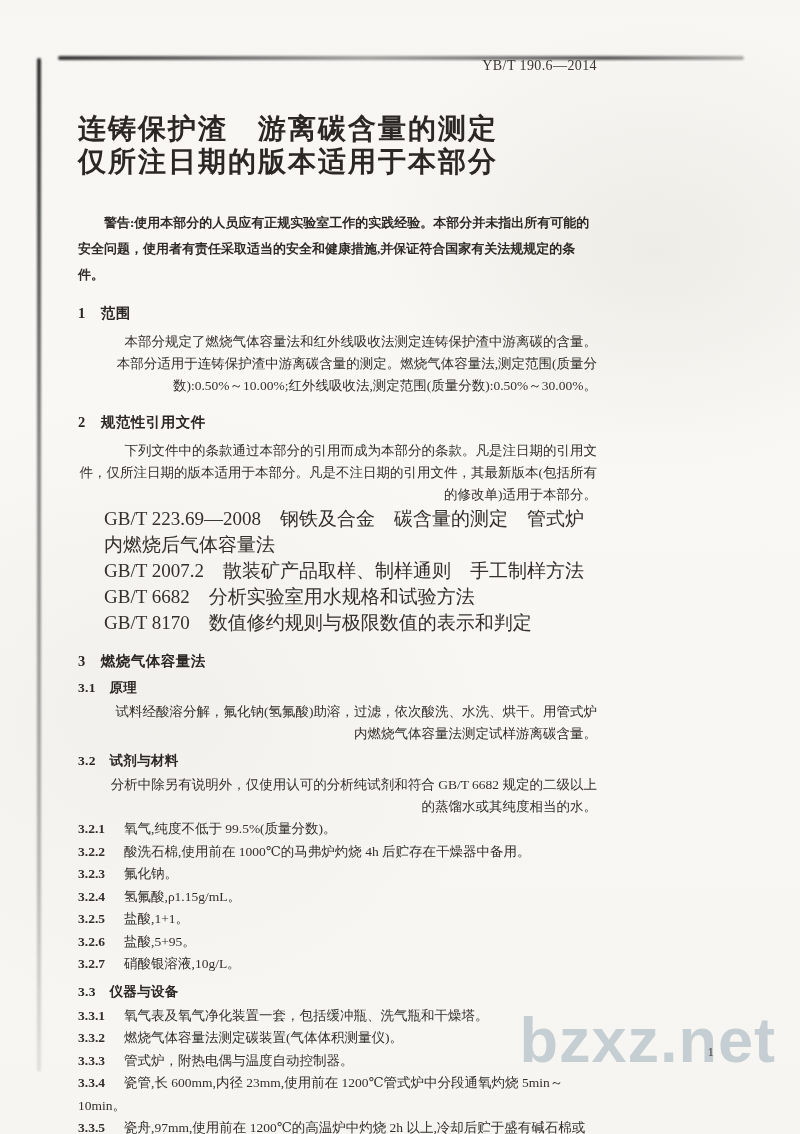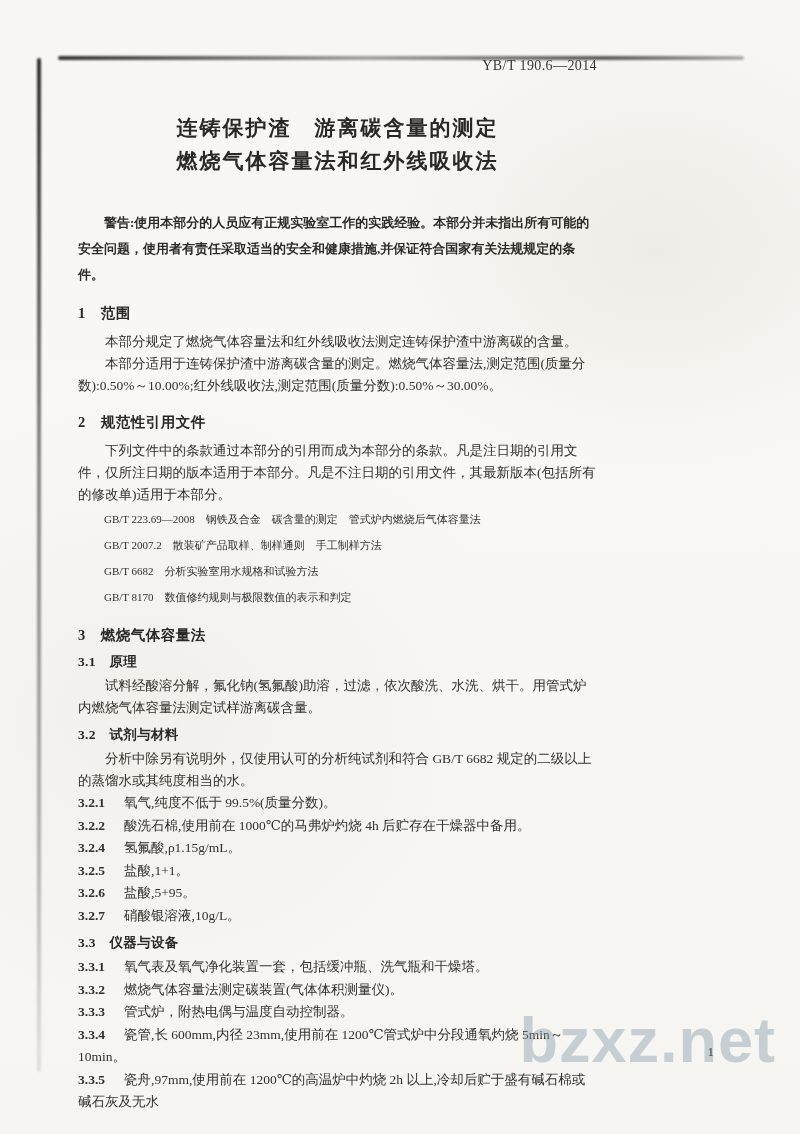--- a/index.html
+++ b/index.html
@@ -17,31 +17,31 @@
     background:linear-gradient(90deg, rgba(15,15,15,.85), rgba(55,55,55,.45) 45%, rgba(25,25,25,.7) 80%, rgba(60,60,60,.4));
     filter:blur(1.2px); }
   .scan-left { position:absolute; top:58px; left:37px; width:4px; height:1014px; border-radius:3px;
     background:linear-gradient(180deg, rgba(10,10,10,.85), rgba(45,45,45,.55) 40%, rgba(70,70,70,.35) 80%, rgba(110,110,110,.15));
     filter:blur(1.1px); }
 
   .content { position:absolute; top:0; left:0; width:671px; padding:58px 74px 0 78px; }
 
   .doc-number { text-align:right; font-size:14px; letter-spacing:.4px; color:#3a3733; }
 
-  .title { margin-top:38px; text-align:center; font-weight:bold; font-size:21px; line-height:33px; letter-spacing:2px; color:#2a2724; }
+  .title { margin-top:38px; font-weight:bold; font-size:28px; line-height:33px; letter-spacing:2px; color:#2a2724; }
   .title span { display:block; }
 
   .warning { margin-top:32px; font-weight:bold; font-size:13px; line-height:26px; text-indent:2em; color:#2e2b27; }
 
   h2.sec { font-size:14.5px; font-weight:bold; margin:16px 0 8px; color:#2a2724; letter-spacing:.5px; }
   h3.sub { font-size:13.5px; font-weight:bold; margin:7px 0 4px; color:#2a2724; letter-spacing:.3px; }
 
-  .para { font-size:13.5px; line-height:22px; text-indent:2em; }
+  .para { font-size:13.5px; line-height:22px; text-indent:2em;text-align:right; }
 
-  .refs p { font-size:11px; line-height:26px; margin-left:26px; }
+  .refs p { font-size:19px; line-height:26px; margin-left:26px; }
 
   .clause { font-size:13.5px; line-height:22.5px; }
   .clause .num { font-weight:bold; display:inline-block; min-width:46px;font-family:Liberation Serif, serif; }
 
   .watermark { position:absolute; right:24px; bottom:58px;
     font-family:"Liberation Sans","DejaVu Sans",sans-serif;
     font-weight:bold; font-size:63px; letter-spacing:1px; color:rgba(128,152,170,.42); }
 
   .page-number { position:absolute; right:86px; bottom:74px; font-size:13px; color:#45423d; }
 </style>
@@ -52,21 +52,21 @@
 
   <div class="scan-top"></div>
   <div class="scan-left"></div>
 
   <div class="content">
 
     <div class="doc-number">YB/T 190.6—2014</div>
 
     <h1 class="title">
       <span>连铸保护渣　游离碳含量的测定</span>
-      <span>燃烧气体容量法和红外线吸收法</span>
+      <span>仅所注日期的版本适用于本部分</span>
     </h1>
 
     <p class="warning">警告:使用本部分的人员应有正规实验室工作的实践经验。本部分并未指出所有可能的安全问题，使用者有责任采取适当的安全和健康措施,并保证符合国家有关法规规定的条件。</p>
 
     <section>
       <h2 class="sec">1　范围</h2>
       <p class="para">本部分规定了燃烧气体容量法和红外线吸收法测定连铸保护渣中游离碳的含量。</p>
       <p class="para">本部分适用于连铸保护渣中游离碳含量的测定。燃烧气体容量法,测定范围(质量分数):0.50%～10.00%;红外线吸收法,测定范围(质量分数):0.50%～30.00%。</p>
     </section>
 
@@ -85,20 +85,21 @@
       <h2 class="sec">3　燃烧气体容量法</h2>
 
       <h3 class="sub">3.1　原理</h3>
       <p class="para">试料经酸溶分解，氟化钠(氢氟酸)助溶，过滤，依次酸洗、水洗、烘干。用管式炉内燃烧气体容量法测定试样游离碳含量。</p>
 
       <h3 class="sub">3.2　试剂与材料</h3>
       <p class="para">分析中除另有说明外，仅使用认可的分析纯试剂和符合 GB/T 6682 规定的二级以上的蒸馏水或其纯度相当的水。</p>
 
       <p class="clause"><span class="num">3.2.1</span><span>氧气,纯度不低于 99.5%(质量分数)。</span></p>
       <p class="clause"><span class="num">3.2.2</span><span>酸洗石棉,使用前在 1000℃的马弗炉灼烧 4h 后贮存在干燥器中备用。</span></p>
+      <p class="clause"><span class="num">3.2.3</span><span>氟化钠。</span></p>
       <p class="clause"><span class="num">3.2.4</span><span>氢氟酸,ρ1.15g/mL。</span></p>
       <p class="clause"><span class="num">3.2.5</span><span>盐酸,1+1。</span></p>
       <p class="clause"><span class="num">3.2.6</span><span>盐酸,5+95。</span></p>
       <p class="clause"><span class="num">3.2.7</span><span>硝酸银溶液,10g/L。</span></p>
 
       <h3 class="sub">3.3　仪器与设备</h3>
 
       <p class="clause"><span class="num">3.3.1</span><span>氧气表及氧气净化装置一套，包括缓冲瓶、洗气瓶和干燥塔。</span></p>
       <p class="clause"><span class="num">3.3.2</span><span>燃烧气体容量法测定碳装置(气体体积测量仪)。</span></p>
       <p class="clause"><span class="num">3.3.3</span><span>管式炉，附热电偶与温度自动控制器。</span></p>

